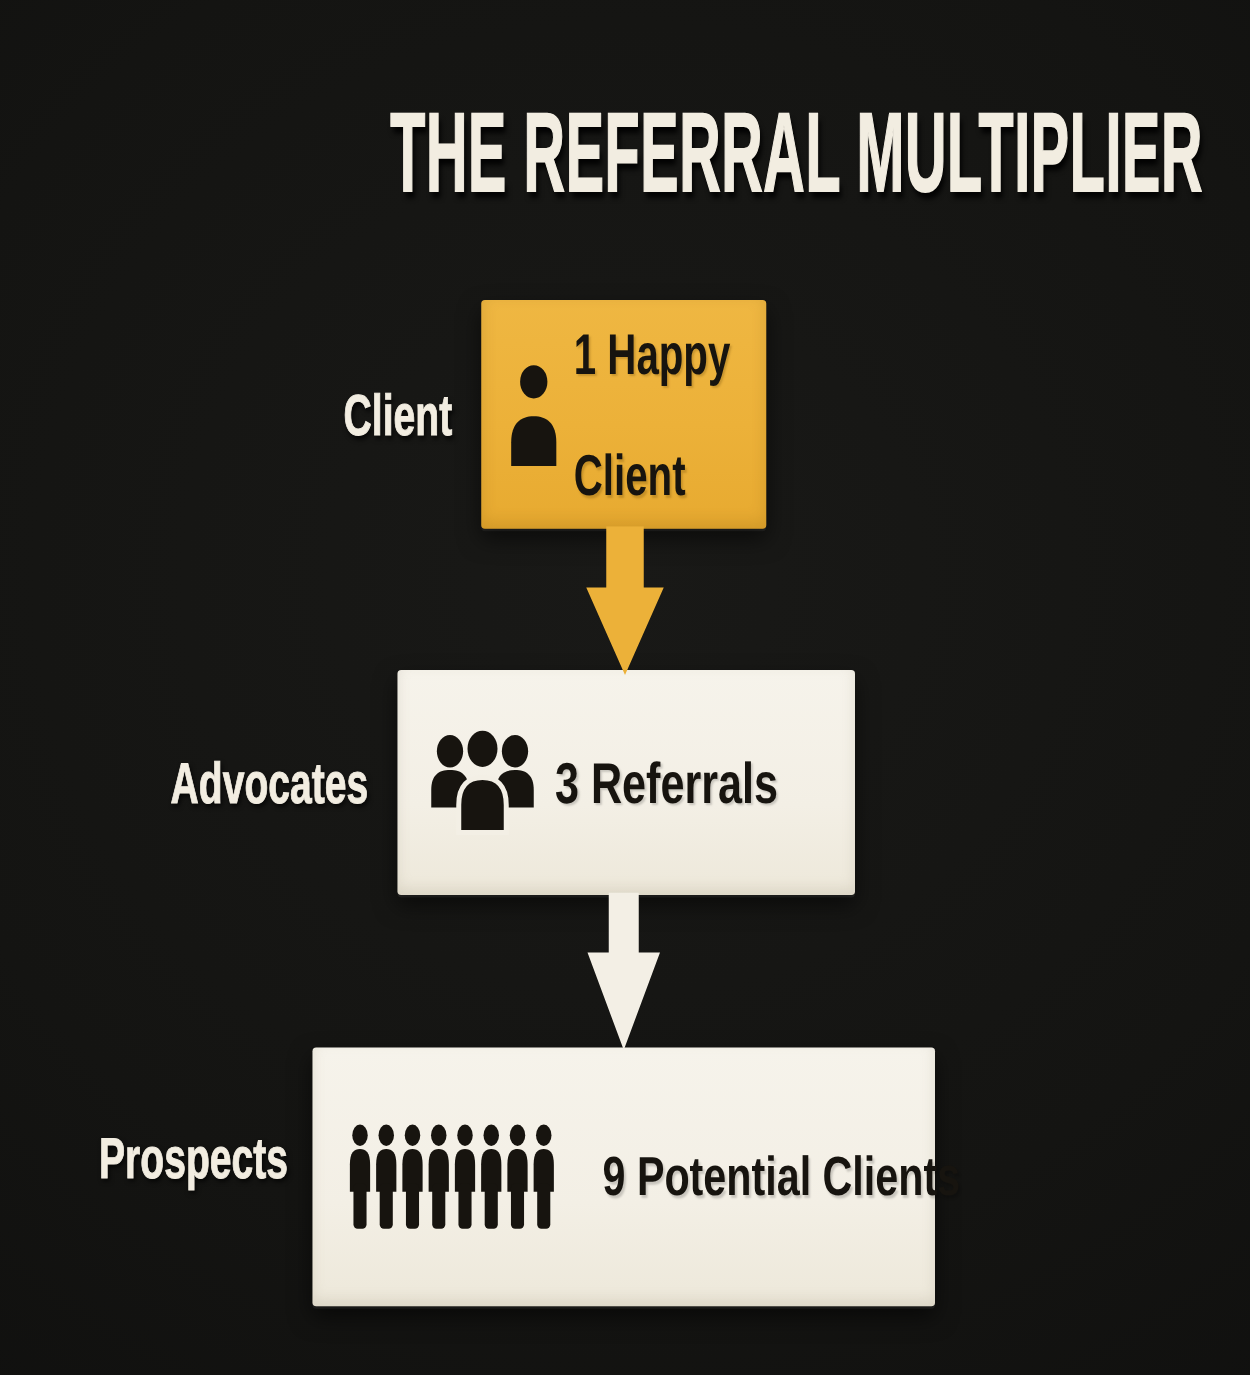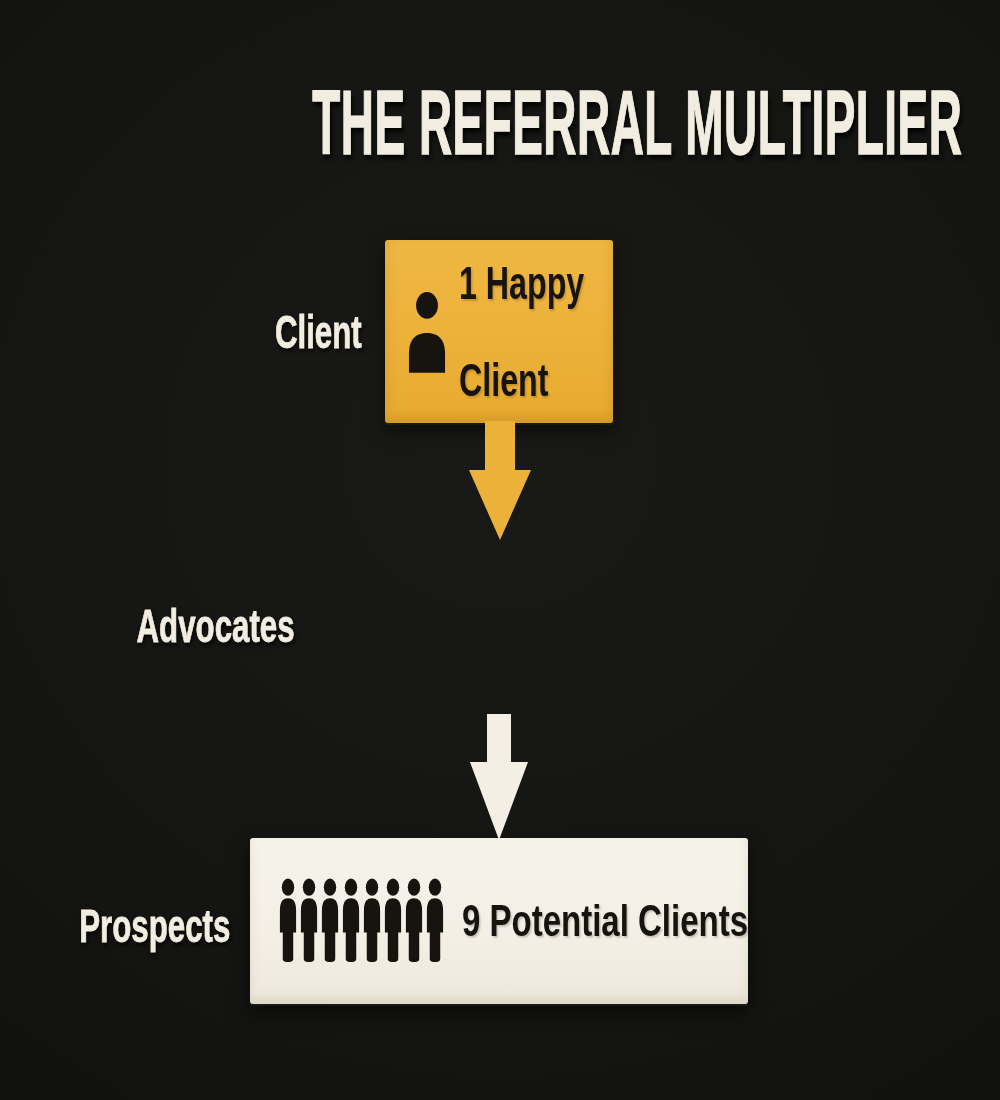--- a/index.html
+++ b/index.html
@@ -77,21 +77,21 @@
     box-shadow: inset 0 -5px 12px rgba(110,70,0,0.18),
                 0 2px 0 rgba(255,255,255,0.05), 0 8px 18px rgba(0,0,0,0.55);
   }
   .card-cream {
     background: linear-gradient(180deg, #F6F3EB 0%, #F3EFE5 60%, #EDE8DA 100%);
     box-shadow: inset 0 -5px 10px rgba(150,140,115,0.20),
                 0 2px 0 rgba(255,255,255,0.06), 0 8px 18px rgba(0,0,0,0.55);
   }
   .card-1 { left: 385px; top: 240px; width: 228px; height: 183px; padding-left: 23px; box-sizing: border-box; }
   .card-2 { left: 318px; top: 536px; width: 366px; height: 180px; padding-left: 25px; box-sizing: border-box; }
-  .card-3 { left: 250px; top: 838px; width: 498px; height: 166px; padding-left: 28px; box-sizing: border-box; }
+  .card-3 { left: 250px; top: 838px; width: 498px; height: 207px; padding-left: 28px; box-sizing: border-box; gap: 20px; }
 
   .card-text {
     color: #17140F;
     font-weight: bold;
   }
   .card-1 .card-text { margin-left: 13px; display: flex; flex-direction: column; gap: 40px; }
   .card-1 .cond { font-size: 46px; line-height: 57px; transform: scaleX(0.70); transform-origin: 0 50%; text-shadow: 2px 2px 2px rgba(90,60,0,0.25); }
   .card-2 .card-text { margin-left: 15px; }
   .card-2 .cond { font-size: 46px; transform: scaleX(0.75); transform-origin: 0 50%; text-shadow: 2px 2px 2px rgba(0,0,0,0.18); }
   .card-3 .card-text { margin-left: 17px; }
@@ -143,20 +143,35 @@
     </div>
   </div>
 
   <svg class="arrow arrow-1" viewBox="0 0 64 119">
     <polygon points="17,0 47,0 47,49 63,49 32,119 1,49 17,49" fill="#ECB139"></polygon>
   </svg>
 
   <div class="stage-label label-advocates">
     <span class="cond">Advocates</span>
   </div>
+  <div class="card card-cream card-2">
+    <svg class="group-icon" viewBox="0 0 86 84">
+      <g fill="#17140F">
+        <ellipse cx="17" cy="17" rx="10.5" ry="13"></ellipse>
+        <ellipse cx="69" cy="17" rx="10.5" ry="13"></ellipse>
+        <path d="M2,62 V48 C2,36 8,32 17,32 C26,32 32,36 32,48 V62 Z"></path>
+        <path d="M54,62 V48 C54,36 60,32 69,32 C78,32 84,36 84,48 V62 Z"></path>
+        <ellipse cx="43" cy="15" rx="12" ry="14.5"></ellipse>
+        <path d="M24,82 V60 C24,44 32,38 43,38 C54,38 62,44 62,60 V82 Z" stroke="#F3EFE5" stroke-width="4"></path>
+      </g>
+    </svg>
+    <div class="card-text">
+      <span class="cond">3 Referrals</span>
+    </div>
+  </div>
 
   <svg class="arrow arrow-2" viewBox="0 0 60 126">
     <polygon points="18,0 42,0 42,48 59,48 30,126 1,48 18,48" fill="#F3EFE5"></polygon>
   </svg>
 
   <div class="stage-label label-prospects">
     <span class="cond">Prospects</span>
   </div>
   <div class="card card-cream card-3">
     <div class="figures-row">

